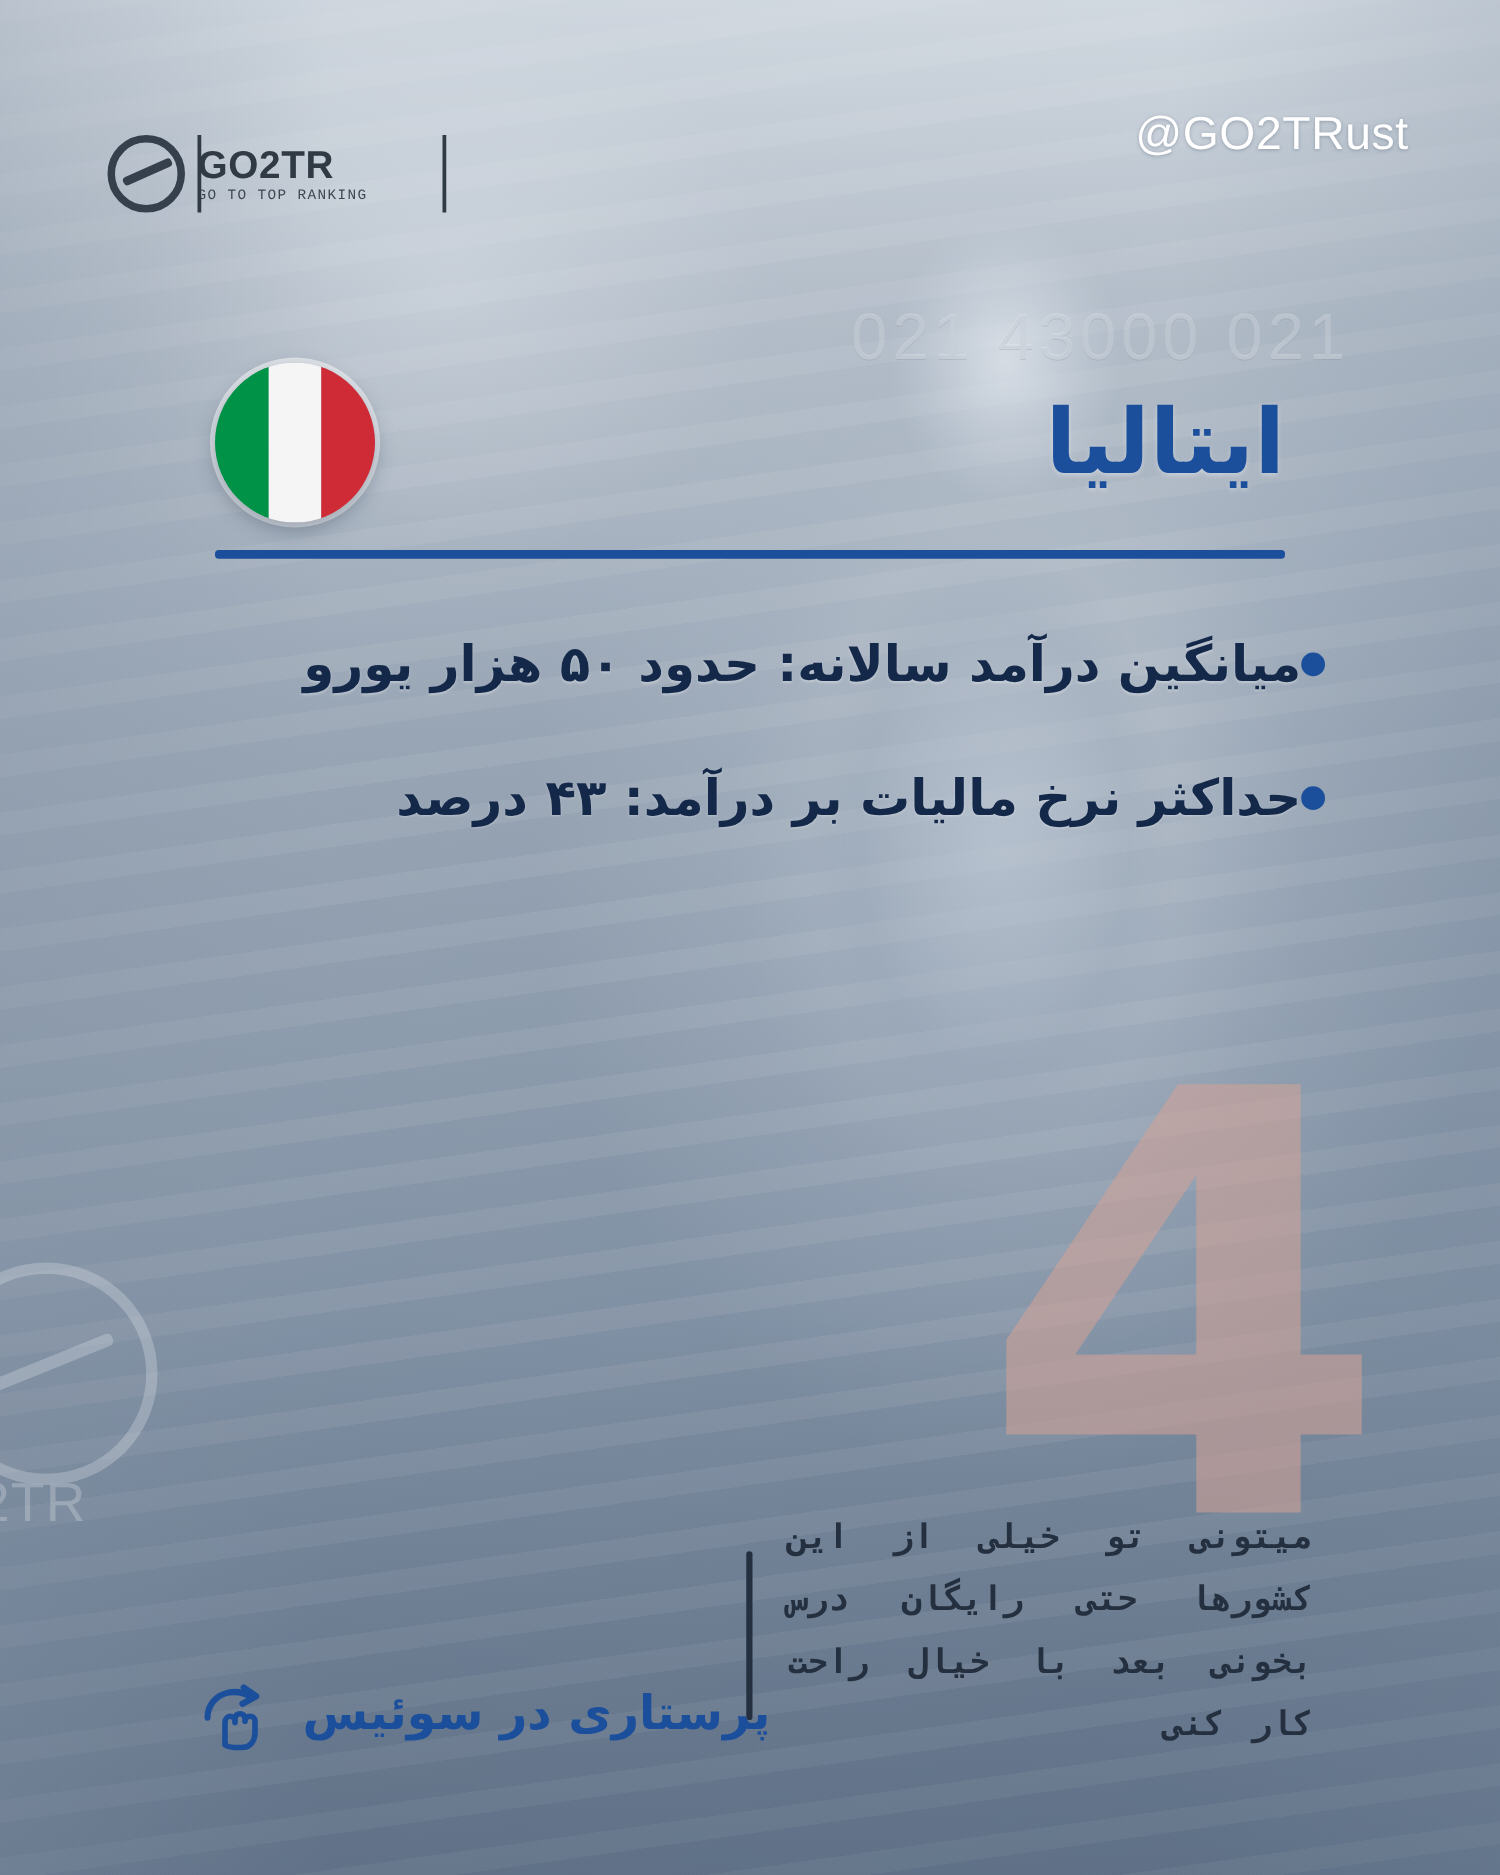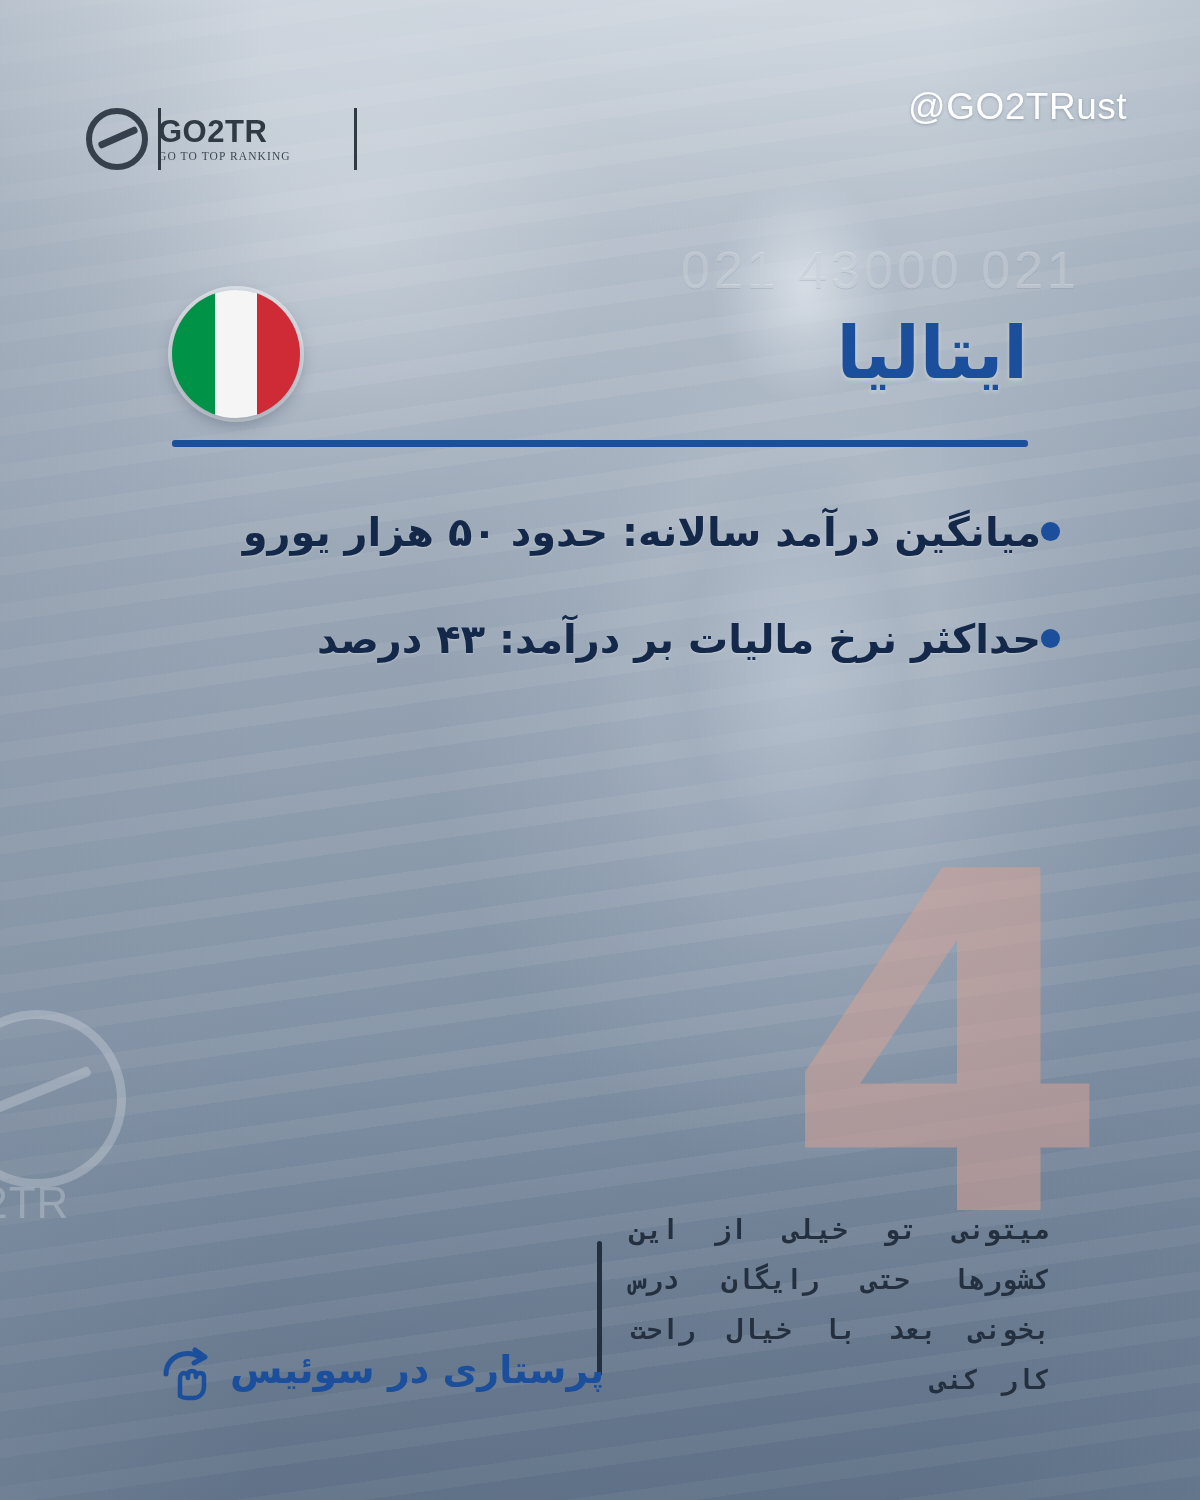--- a/index.html
+++ b/index.html
@@ -157,21 +157,21 @@
     line-height: 1;
   }
   .brand-title {
     font-family: "Liberation Sans", sans-serif;
     font-size: 31px;
     font-weight: 700;
     color: #2f3a45;
     letter-spacing: 0.5px;
   }
   .brand-sub {
-    font-family: Liberation Serif, serif;
+    font-family: Liberation Mono, monospace;
     font-size: 11.5px;
     letter-spacing: 1.1px;
     color: #3c4752;
     margin-top: 4px;
   }
   .brand-bars {
     position: absolute;
     left: 72px; top: 0;
     height: 62px;
     border-left: 3px solid #2f3a45;
@@ -289,21 +289,21 @@
     background: #24303f;
     border-radius: 3px;
   }
 
   .cta {
     position: absolute;
     left: 150px;
     bottom: 92px;
     display: flex;
     align-items: center;
-    gap: 6px;
+    gap: 18px;
     direction: rtl;
   }
   .cta-text {
     font-size: 38px;
     font-weight: 700;
     color: #1b4f9c;
     line-height: 1.45;
     text-align: right;
   }
   .cta-icon {

